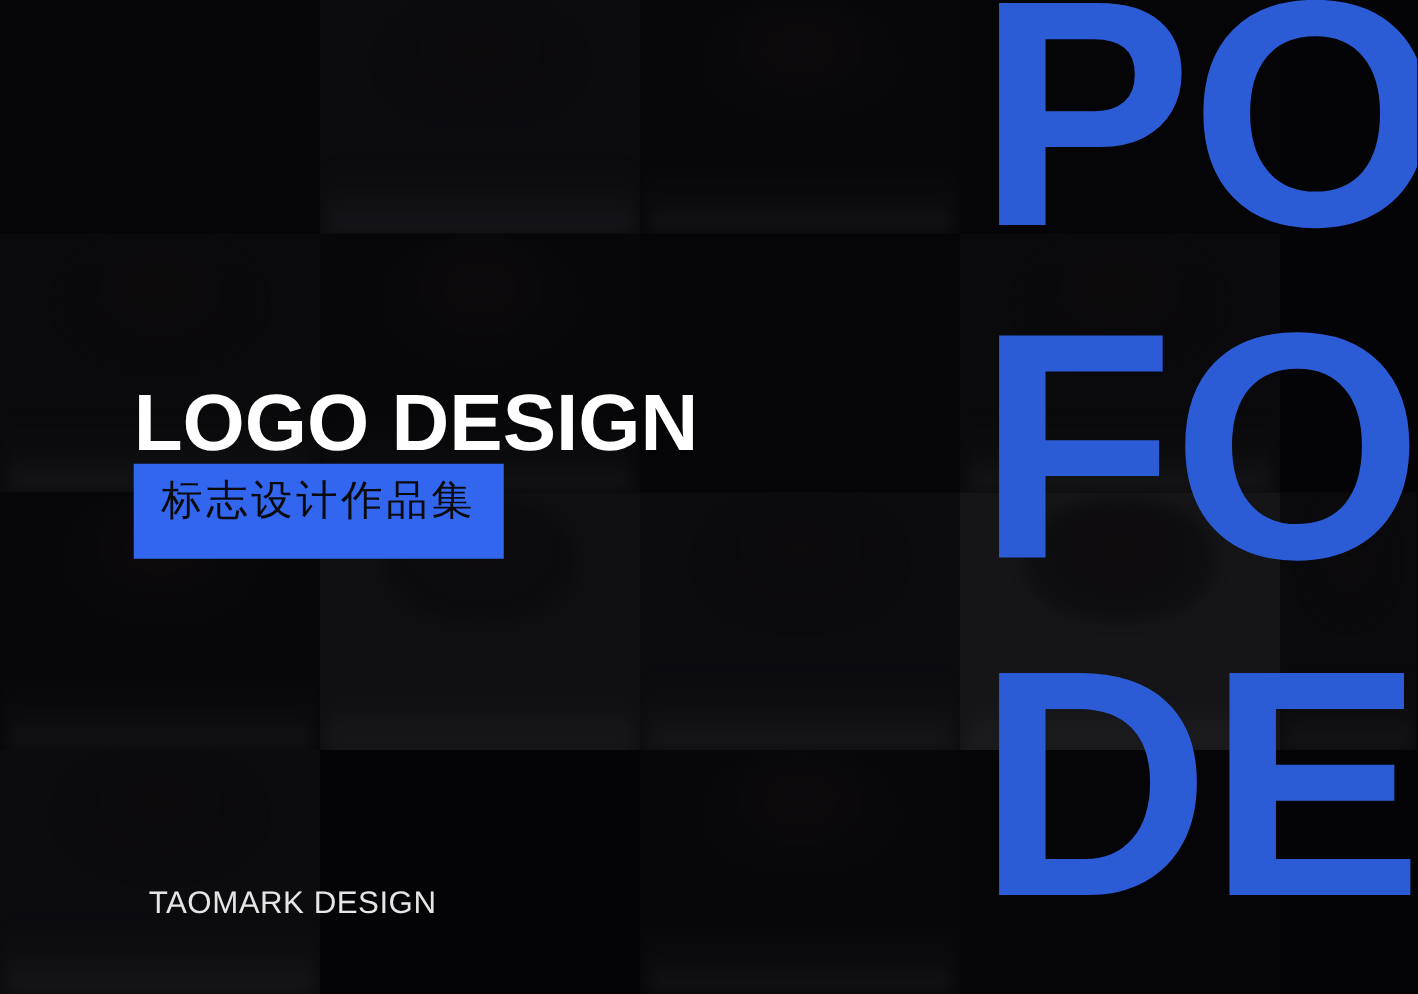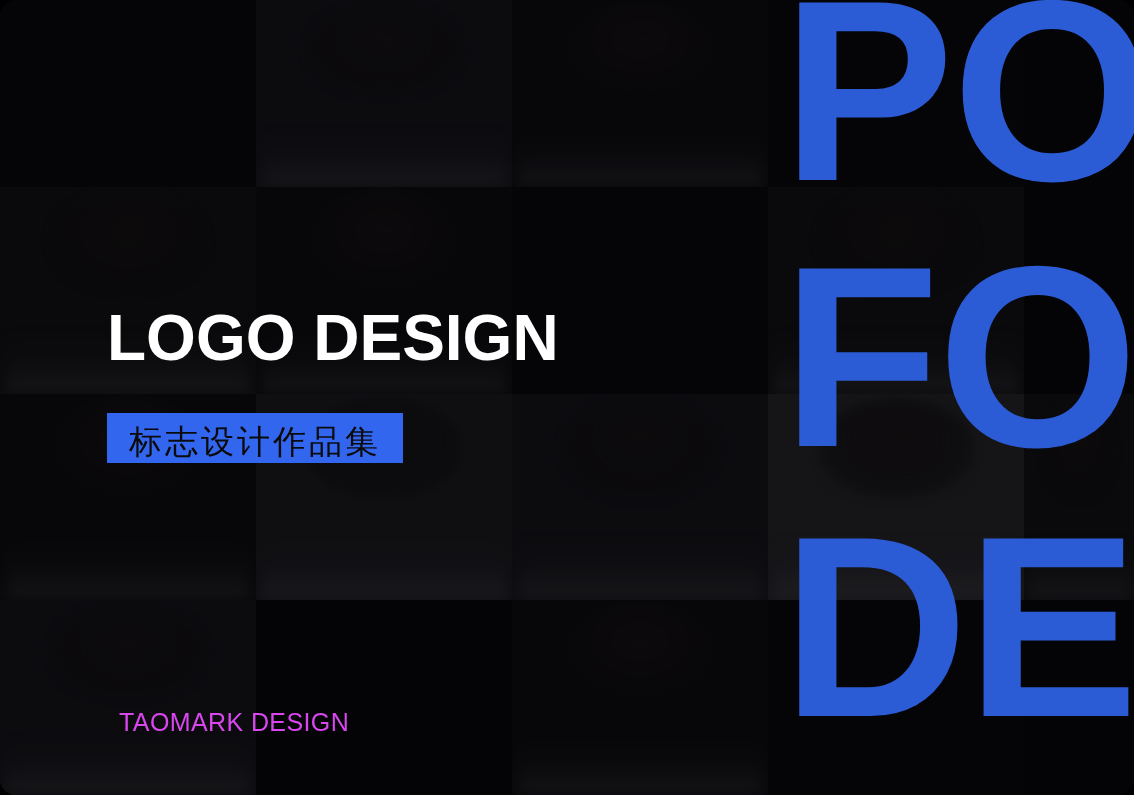--- a/index.html
+++ b/index.html
@@ -11,21 +11,20 @@
   body {
     font-family: "Liberation Sans", sans-serif;
   }
 
   .cover {
     position: relative;
     width: 1134px;
     height: 795px;
     overflow: hidden;
     background: #0b0b0c;
-    border-radius: 16px;
   }
 
   
   .photo-grid {
     position: absolute;
     inset: 0;
     display: grid;
     grid-template-columns: 256px 256px 256px 256px 110px;
     grid-template-rows: 187px 207px 206px 195px;
   }
@@ -132,22 +131,21 @@
     margin: 0;
     color: #ffffff;
     font-size: 64px;
     font-weight: bold;
     line-height: 1.02;
     letter-spacing: 0px;
     white-space: nowrap;
   }
   .subtitle-badge {
     display: inline-block;
-    margin-top: 42px;
-    padding: 9px 22px 1px 22px;
+    padding: 9px 22px 27px 22px;
     font-size: 33px;
     line-height: 1.2;
     font-weight: normal;
     letter-spacing: 3px;
     color: #0a0a0a;
     white-space: nowrap;
   }
 
   
   .brand {
@@ -194,15 +192,15 @@
     <div class="bigtype-row r1" style="color: rgb(43, 92, 214);">PO</div>
     <div class="bigtype-row r2" style="color: rgb(43, 92, 214);">FO</div>
     <div class="bigtype-row r3" style="color: rgb(43, 92, 214);">DE</div>
   </div>
 
   <div class="headline">
     <h1 class="headline-title" style="color: rgb(255, 255, 255);">LOGO DESIGN</h1>
     <div class="subtitle-badge" style="background: rgb(51, 102, 238);">标志设计作品集</div>
   </div>
 
-  <div class="brand" style="color: #d946ef;">TAOMARK DESIGN</div>
+  <div class="brand" style="color: #e5e5e5;">TAOMARK DESIGN</div>
 
 </div>
 
 </body></html>

